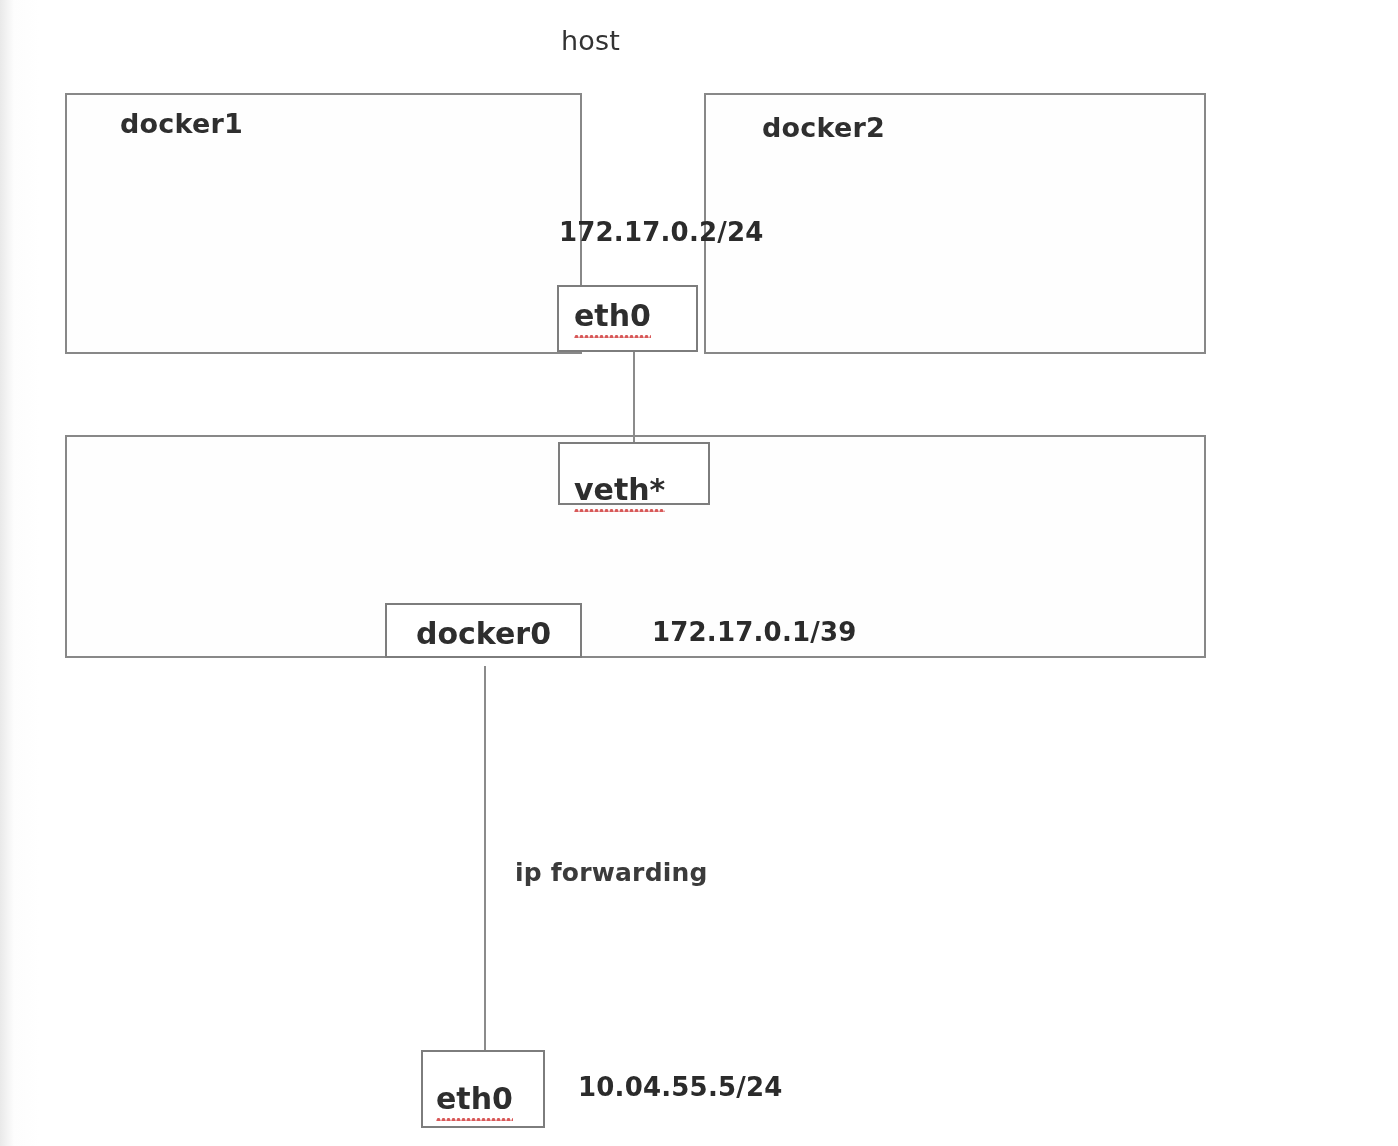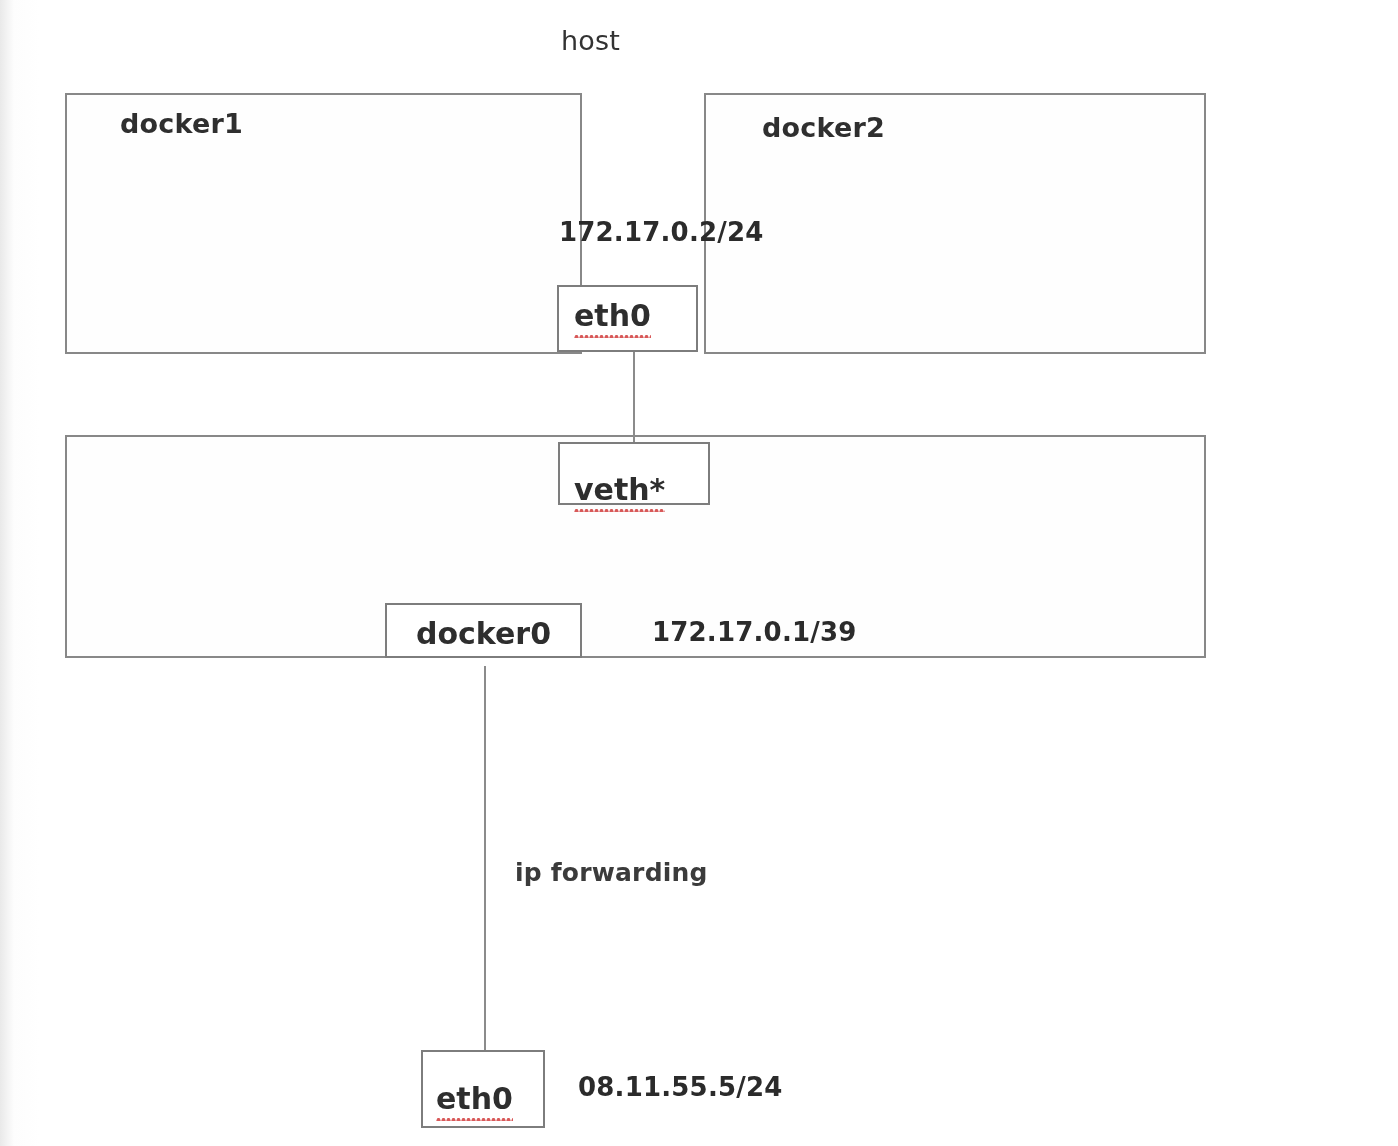--- a/index.html
+++ b/index.html
@@ -127,15 +127,15 @@
 
   <div class="label ip-label" style="left:652px; top:617px;">172.17.0.1/39</div>
 
   <div class="vline" style="left:484px; top:666px; height:384px;"></div>
 
   <div class="label note-label" style="left:515px; top:858px;">ip forwarding</div>
 
   <div class="node-box" style="left:421px; top:1050px; width:124px; height:78px;"></div>
   <div class="node-label" style="left:436px; top:1081px;"><span class="squiggle"><span>eth0</span></span></div>
 
-  <div class="label ip-label" style="left:578px; top:1072px;">08.11.55.5/24</div>
+  <div class="label ip-label" style="left:578px; top:1072px;">10.04.55.5/24</div>
 
 </div>
 
 </body></html>

